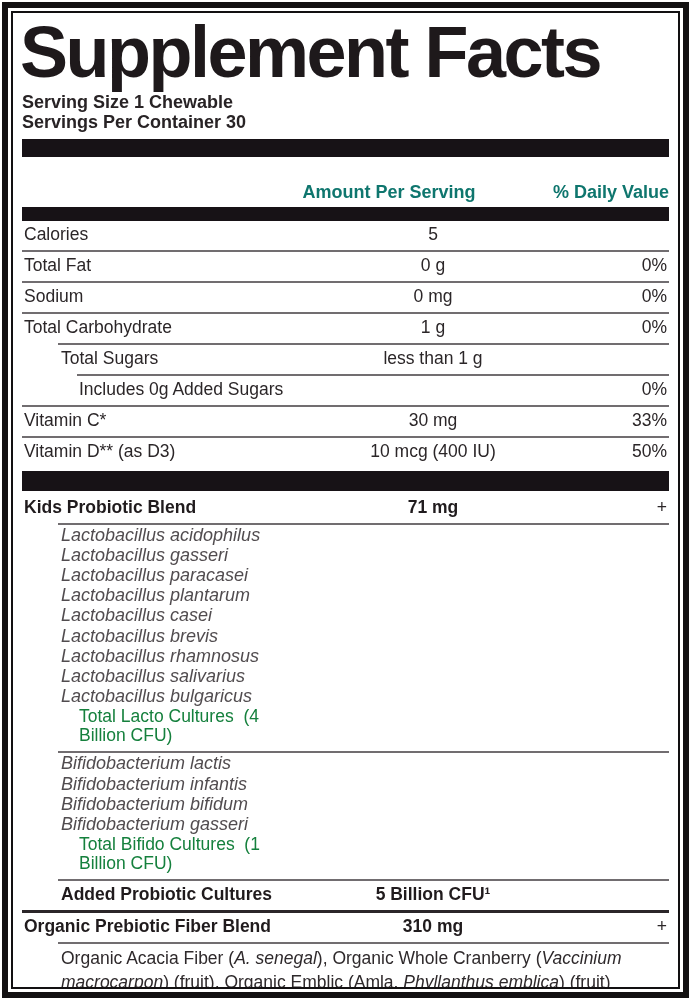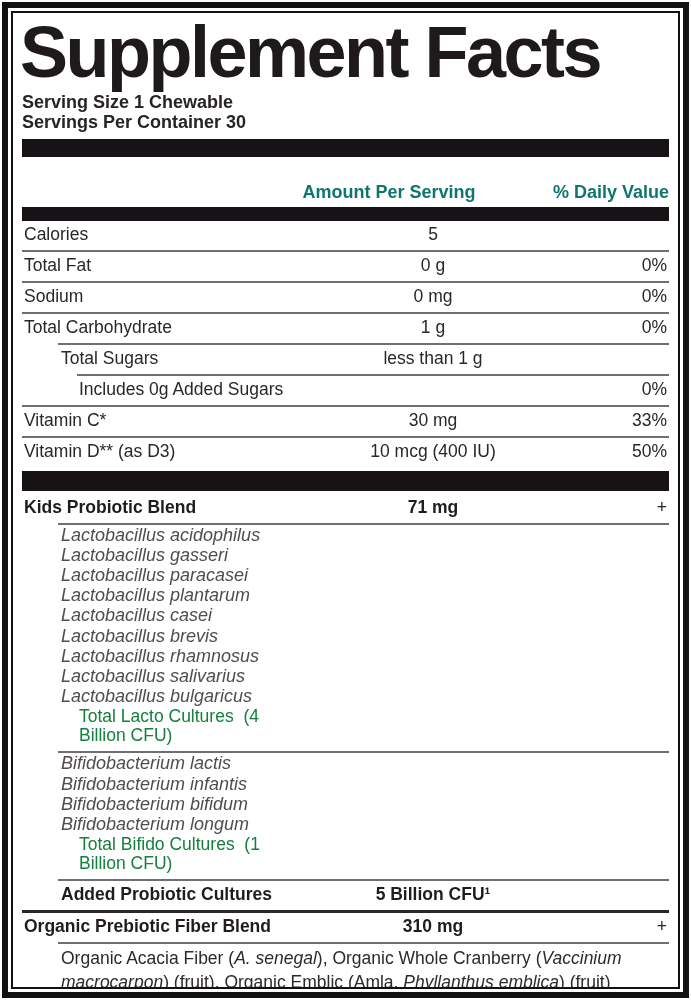--- a/index.html
+++ b/index.html
@@ -193,21 +193,21 @@
             <div class="name">Bifidobacterium infantis</div>
             <div class="amount"></div>
             <div class="dv"></div>
           </div>
           <div class="row ind1 species">
             <div class="name">Bifidobacterium bifidum</div>
             <div class="amount"></div>
             <div class="dv"></div>
           </div>
           <div class="row ind1 species">
-            <div class="name">Bifidobacterium longum</div>
+            <div class="name">Bifidobacterium gasseri</div>
             <div class="amount"></div>
             <div class="dv"></div>
           </div>
           <div class="row ind2 subtotal">
             <div class="name">Total Bifido Cultures  (1 Billion CFU)</div>
             <div class="amount"></div>
             <div class="dv"></div>
           </div>
           <div class="sep i1"></div>
           <div class="row ind1 bold">

